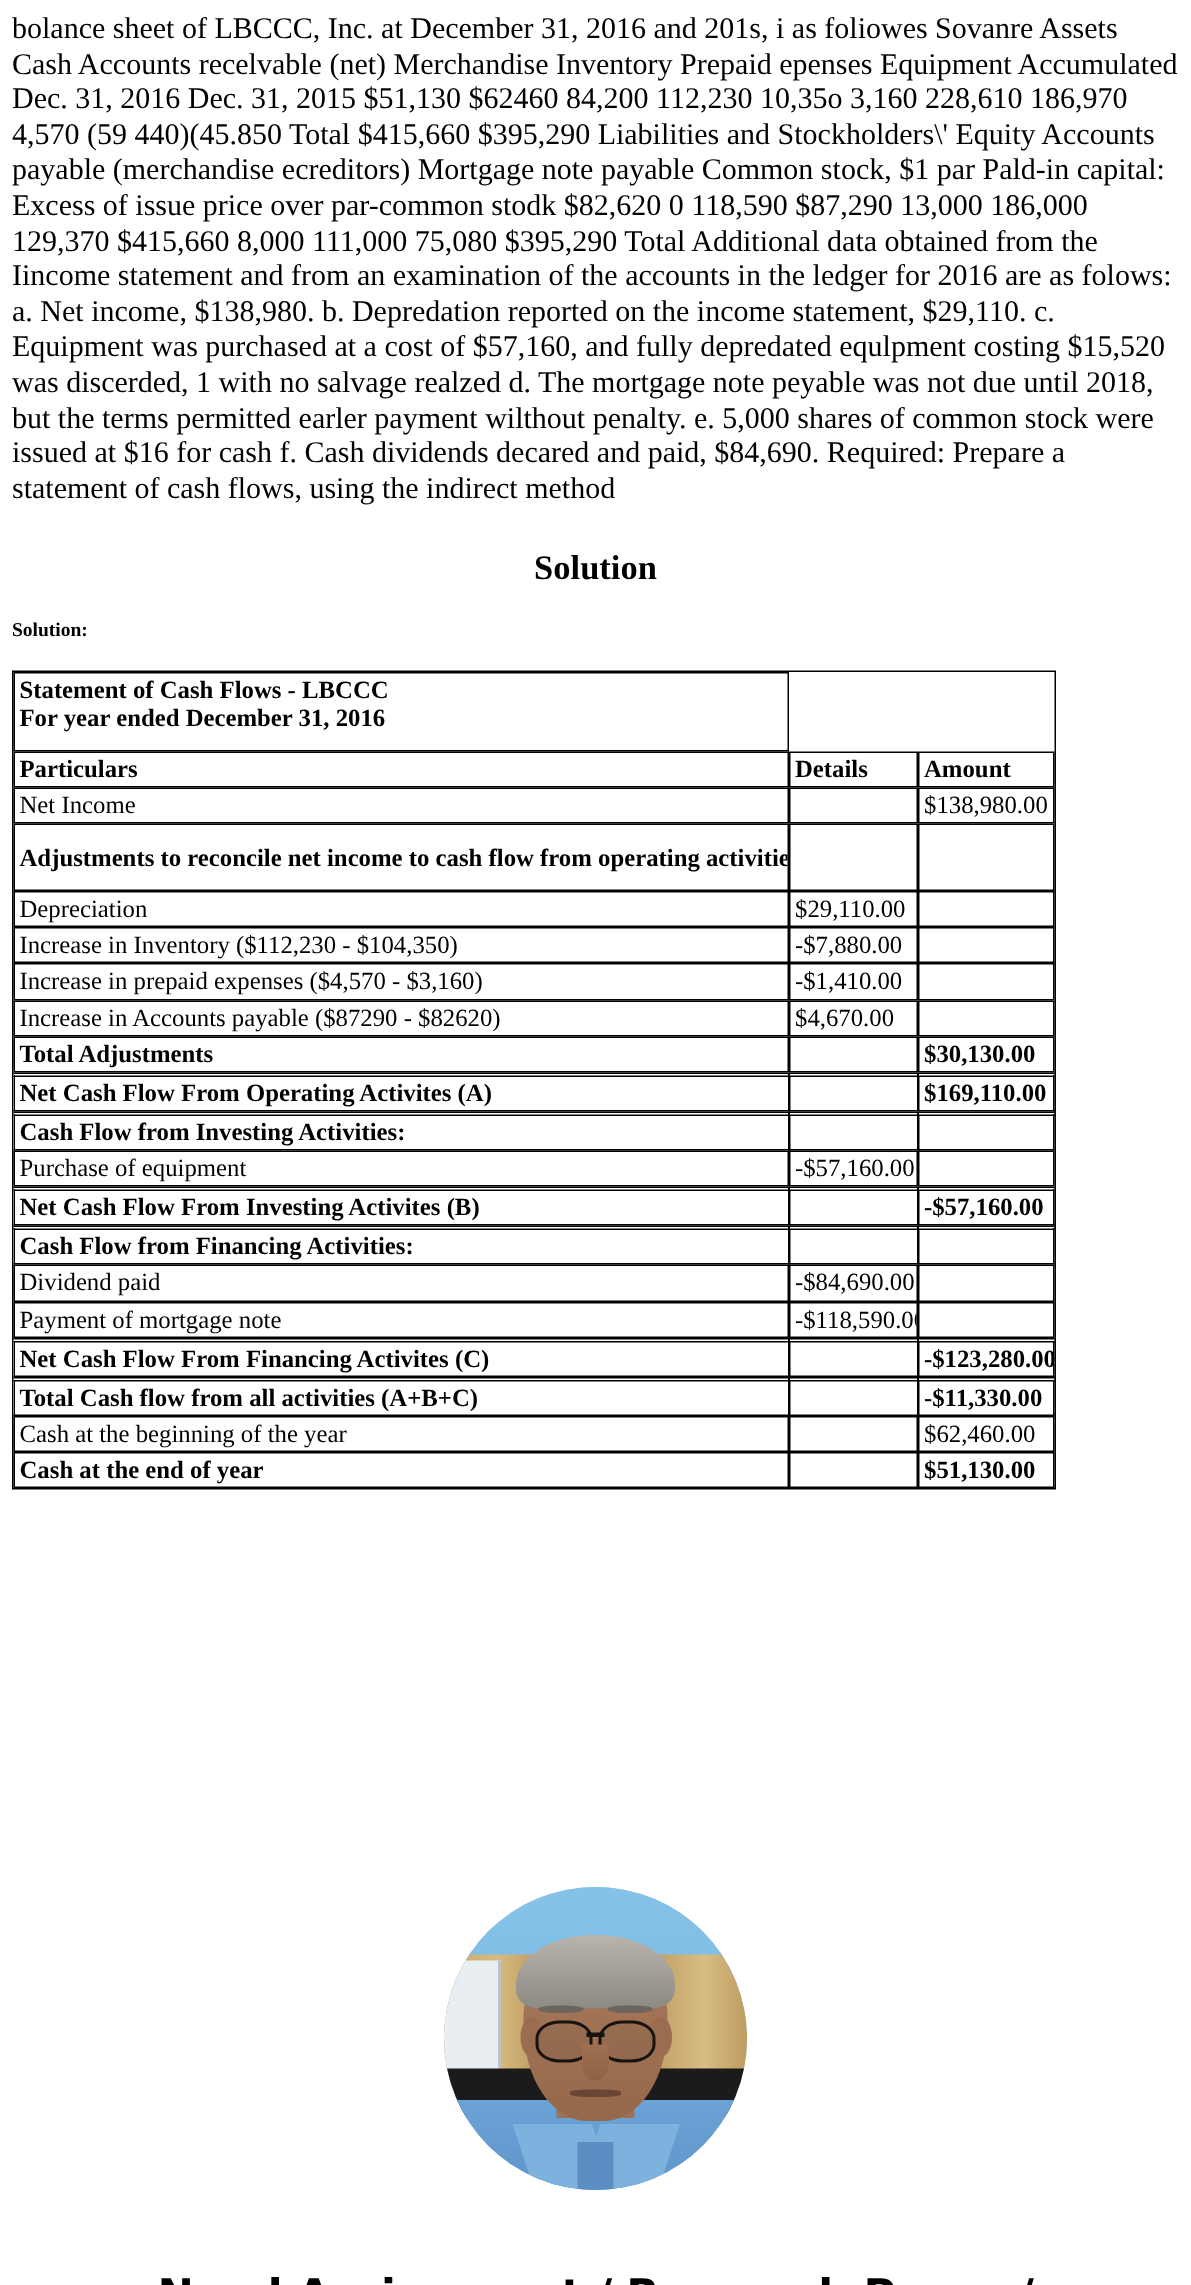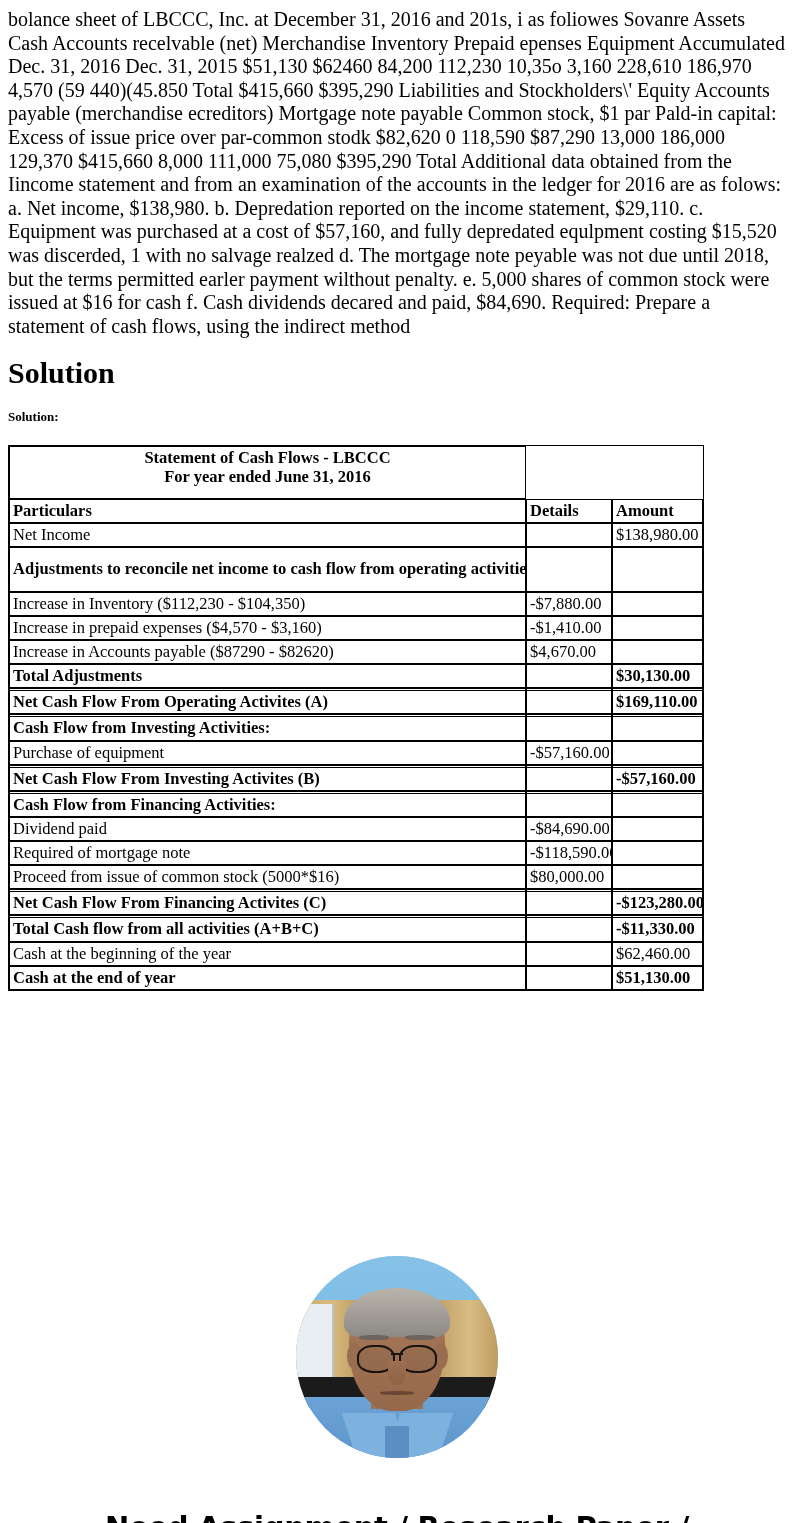--- a/index.html
+++ b/index.html
@@ -29,25 +29,26 @@
     padding: 8px 0 0 0;
     font-size: 20px;
     line-height: 1.18;
     text-align: left;
     color: #000;
   }
 
   
   h2.solution-heading {
     font-family: "Liberation Serif", "DejaVu Serif", serif;
-    font-size: 30px;
+    font-size: 23px;
     font-weight: bold;
-    margin: 18px 0 0 0;
+    margin: 28px 0 0 0;
     padding: 0;
     line-height: 1.1;
+    text-align: center;
   }
   p.solution-label {
     font-size: 13px;
     font-weight: bold;
     margin: 21px 0 0 0;
     padding: 0;
     line-height: 1.1;
   }
 
   
@@ -83,21 +84,21 @@
   }
   table.cashflow tr.title-row td.title-blank {
     border-left: none;
     border-right: none;
     border-top: none;
     border-bottom: none;
   }
   table.cashflow td.b   { font-weight: bold; }
   table.cashflow td.tall { height: 40px; vertical-align: middle; }
   table.cashflow tr.thick-top td { border-top: 3px double #000; }
-  .title-line { display: block; text-align: center; }
+  .title-line { display: block; }
 
   
   .portrait-wrap {
     margin-top: 265px;
     text-align: center;
   }
   .portrait {
     display: inline-block;
     position: relative;
     width: 202px;
@@ -222,40 +223,45 @@
   <table class="cashflow">
     <colgroup>
       <col class="c-part">
       <col class="c-det">
       <col class="c-amt">
     </colgroup>
     <tbody>
       <tr class="title-row">
         <td class="title-cell">
           <span class="title-line">Statement of Cash Flows - LBCCC</span>
-          <span class="title-line">For year ended June 31, 2016</span>
+          <span class="title-line">For year ended December 31, 2016</span>
         </td>
         <td class="title-blank" colspan="2"></td>
       </tr>
       <tr>
         <td class="b">Particulars</td>
         <td class="b">Details</td>
         <td class="b">Amount</td>
       </tr>
         <tr>
           <td>Net Income</td>
           <td></td>
           <td>$138,980.00</td>
         </tr>
         <tr>
           <td class="b tall">Adjustments to reconcile net income to cash flow from operating activities:</td>
           <td class="tall"></td>
           <td class="b tall"></td>
         </tr>
         <tr>
+          <td>Depreciation</td>
+          <td>$29,110.00</td>
+          <td></td>
+        </tr>
+        <tr>
           <td>Increase in Inventory ($112,230 - $104,350)</td>
           <td>-$7,880.00</td>
           <td></td>
         </tr>
         <tr>
           <td>Increase in prepaid expenses ($4,570 - $3,160)</td>
           <td>-$1,410.00</td>
           <td></td>
         </tr>
         <tr>
@@ -292,27 +298,22 @@
           <td class="b">Cash Flow from Financing Activities:</td>
           <td></td>
           <td class="b"></td>
         </tr>
         <tr>
           <td>Dividend paid</td>
           <td>-$84,690.00</td>
           <td></td>
         </tr>
         <tr>
-          <td>Required of mortgage note</td>
+          <td>Payment of mortgage note</td>
           <td>-$118,590.00</td>
-          <td></td>
-        </tr>
-        <tr>
-          <td>Proceed from issue of common stock (5000*$16)</td>
-          <td>$80,000.00</td>
           <td></td>
         </tr>
         <tr class="thick-top">
           <td class="b">Net Cash Flow From Financing Activites (C)</td>
           <td></td>
           <td class="b">-$123,280.00</td>
         </tr>
         <tr class="thick-top">
           <td class="b">Total Cash flow from all activities (A+B+C)</td>
           <td></td>

